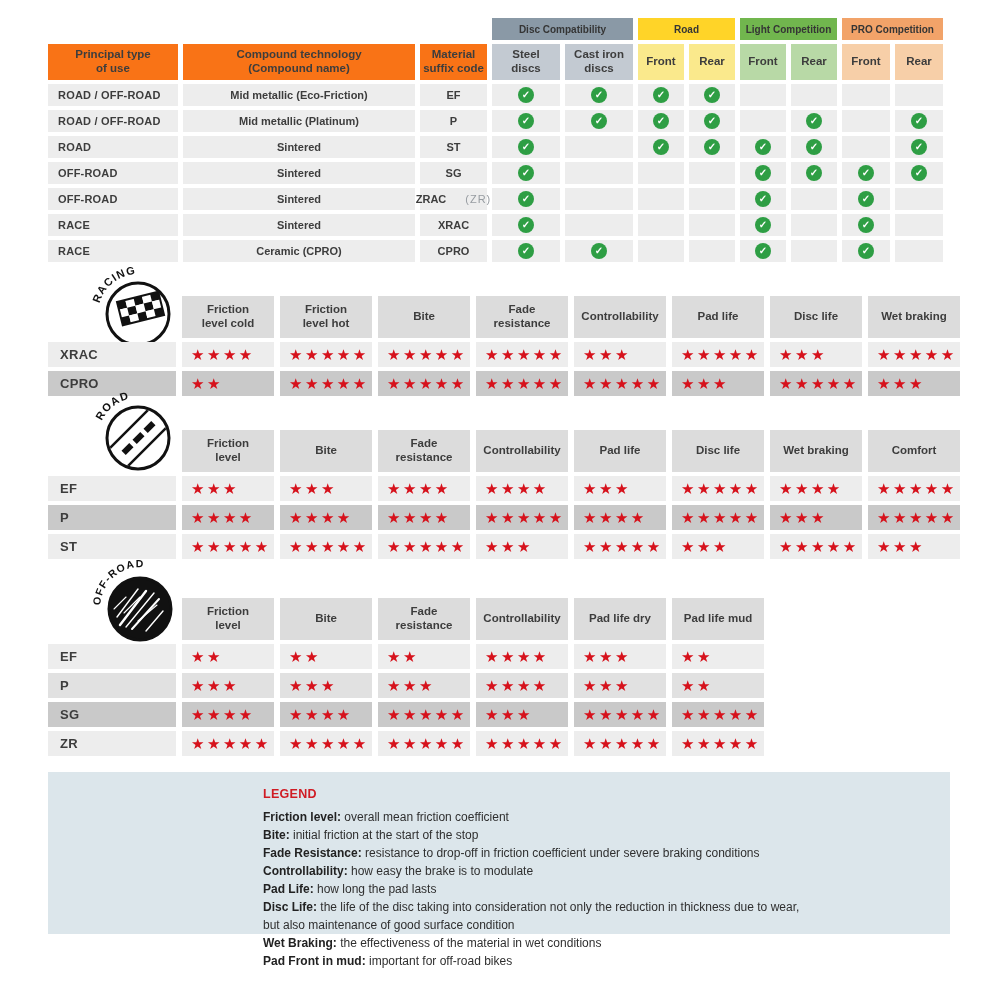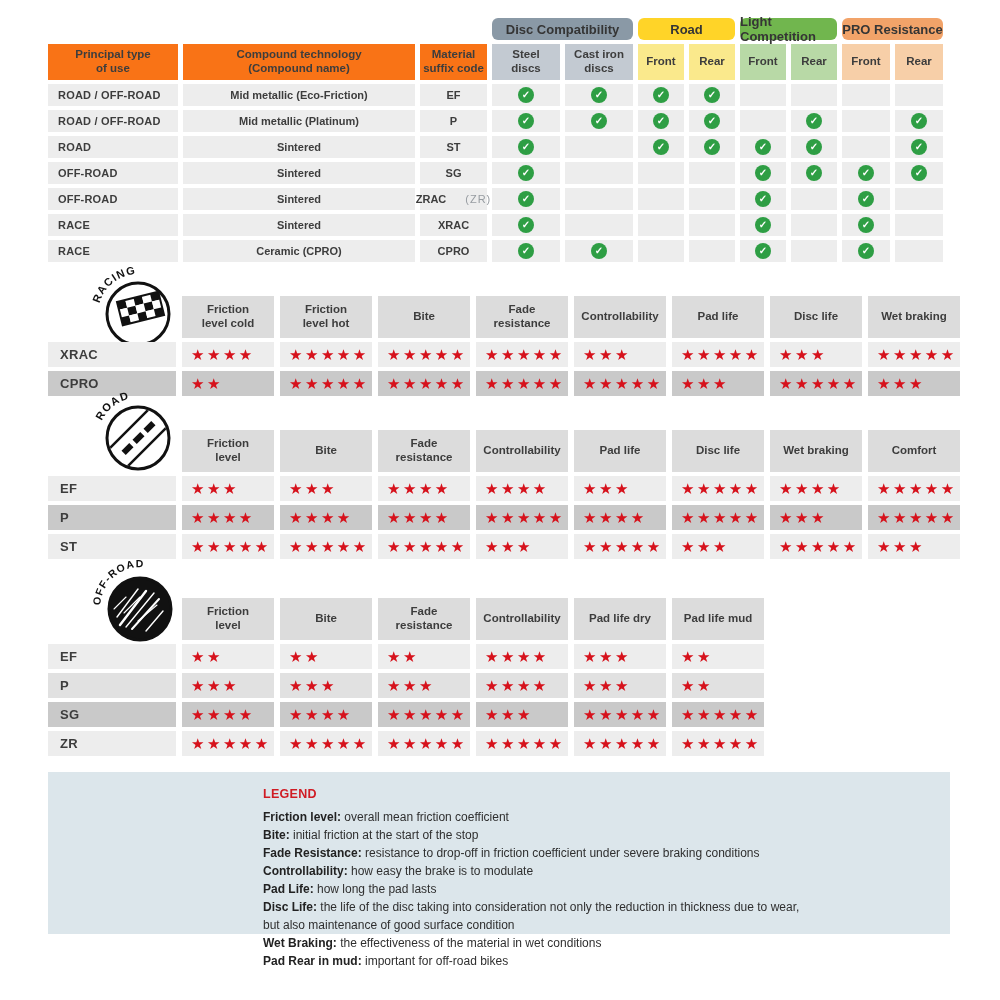--- a/index.html
+++ b/index.html
@@ -5,21 +5,21 @@
   html,body{margin:0;padding:0;background:#fff;}
   .canvas{position:relative;width:1000px;height:1000px;background:#fff;overflow:hidden;
           font-family:"Liberation Sans", sans-serif;color:#3d3d3d;}
 
   
   .compat-grid{position:absolute;left:48px;top:18px;display:grid;
     grid-template-columns:130px 232px 67px 68px 68px 46px 46px 46px 46px 48px 48px;
     grid-template-rows:22px 36px repeat(7,22px);
     gap:4px 5px;}
   .gcell{display:flex;align-items:center;justify-content:center;
-         font-size:13px;font-weight:bold;color:#353535;border-radius:6px;}
+         font-size:10px;font-weight:bold;color:#353535;}
   .hcell{background:#f97316;display:flex;align-items:center;justify-content:center;
          text-align:center;font-size:11.5px;font-weight:bold;white-space:pre-line;line-height:1.2;}
   .dcell{background:#ededed;display:flex;align-items:center;justify-content:center;
          font-size:11px;font-weight:bold;}
   .dcell.use{justify-content:flex-start;padding-left:10px;letter-spacing:.2px;}
   .note{color:#979ca1;font-weight:normal;margin-left:19px;letter-spacing:1px;}
   .chk{width:16px;height:16px;border-radius:50%;background:#2e9e44;color:#fff;
        display:flex;align-items:center;justify-content:center;
        font-size:10px;font-weight:bold;line-height:1;}
   .spacer{background:transparent;}
@@ -56,21 +56,21 @@
 </head>
 <body>
 
 <div class="canvas">
 
   <div class="compat-grid">
       <div class="spacer" style="grid-column: 1 / 4;"></div>
       <div class="gcell" style="grid-column: 4 / 6; background: rgb(138, 153, 166);">Disc Compatibility</div>
       <div class="gcell" style="grid-column: 6 / 8; background: rgb(255, 212, 40);">Road</div>
       <div class="gcell" style="grid-column: 8 / 10; background: rgb(113, 182, 78);">Light Competition</div>
-      <div class="gcell" style="grid-column: 10 / 12; background: rgb(242, 163, 105);">PRO Resistance</div>
+      <div class="gcell" style="grid-column: 10 / 12; background: rgb(242, 163, 105);">PRO Competition</div>
       <div class="hcell">Principal type
 of use</div>
       <div class="hcell">Compound technology
 (Compound name)</div>
       <div class="hcell">Material
 suffix code</div>
       <div class="hcell" style="background: rgb(195, 202, 210);">Steel
 discs</div>
       <div class="hcell" style="background: rgb(195, 202, 210);">Cast iron
 discs</div>
@@ -404,18 +404,18 @@
       <div class="legend-title">LEGEND</div>
       <div>
           <div class="legend-item"><b>Friction level:</b> overall mean friction coefficient</div>
           <div class="legend-item"><b>Bite:</b> initial friction at the start of the stop</div>
           <div class="legend-item"><b>Fade Resistance:</b> resistance to drop-off in friction coefficient under severe braking conditions</div>
           <div class="legend-item"><b>Controllability:</b> how easy the brake is to modulate</div>
           <div class="legend-item"><b>Pad Life:</b> how long the pad lasts</div>
           <div class="legend-item"><b>Disc Life:</b> the life of the disc taking into consideration not only the reduction in thickness due to wear,</div>
           <div class="legend-item">but also maintenance of good surface condition</div>
           <div class="legend-item"><b>Wet Braking:</b> the effectiveness of the material in wet conditions</div>
-          <div class="legend-item"><b>Pad Rear in mud:</b> important for off-road bikes</div>
+          <div class="legend-item"><b>Pad Front in mud:</b> important for off-road bikes</div>
         </div>
     </div>
   </div>
 
 </div>
 
 </body></html>

